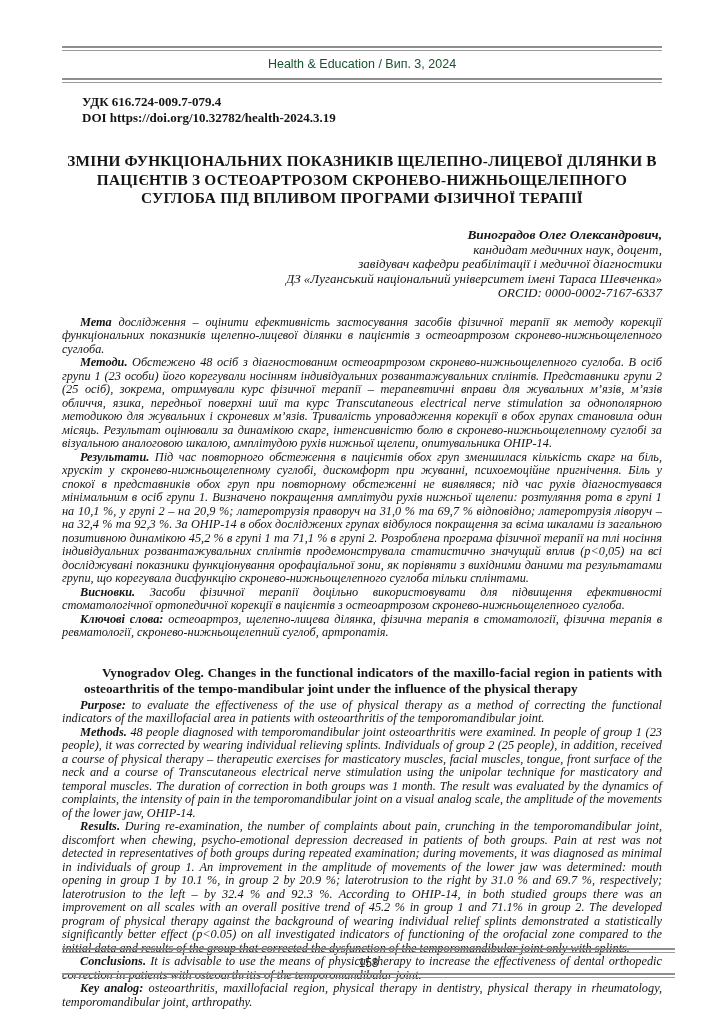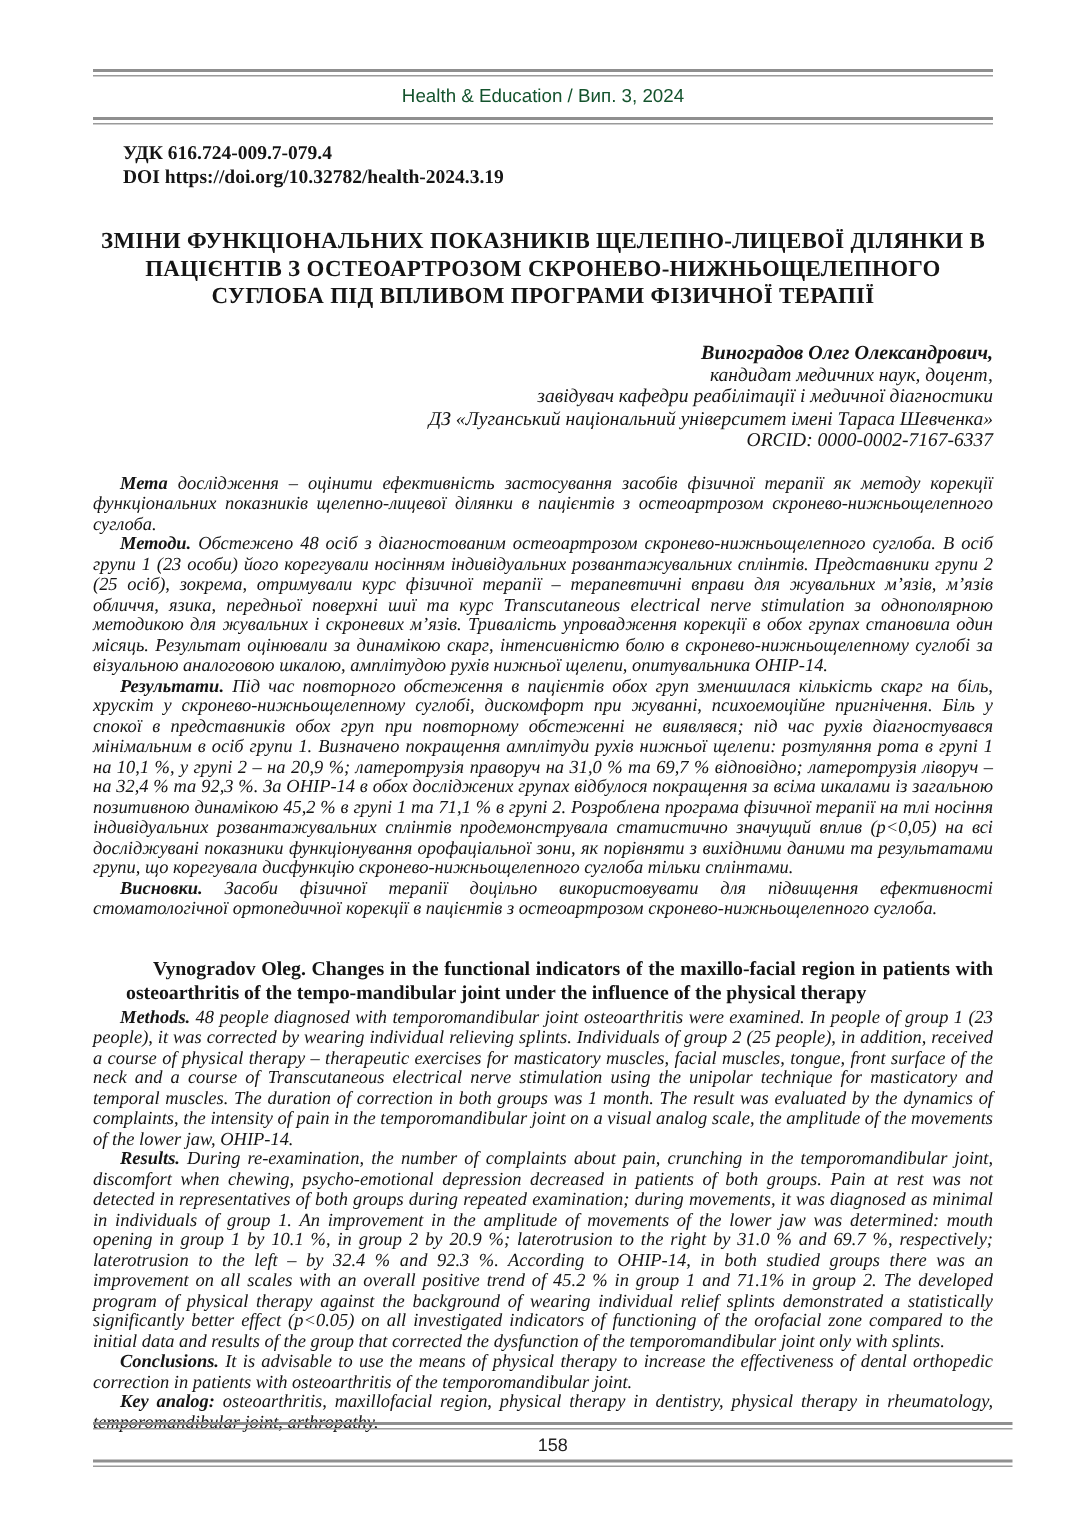--- a/index.html
+++ b/index.html
@@ -121,25 +121,27 @@
     <div>завідувач кафедри реабілітації і медичної діагностики</div>
     <div>ДЗ «Луганський національний університет імені Тараса Шевченка»</div>
     <div>ORCID: 0000-0002-7167-6337</div>
   </div>
 
   <section class="abstract">
     <p><span class="lead">Мета</span><span> дослідження – оцінити ефективність застосування засобів фізичної терапії як методу корекції функціональних показників щелепно-лицевої ділянки в пацієнтів з остеоартрозом скронево-нижньощелепного суглоба.</span></p>
     <p><span class="lead">Методи.</span><span> Обстежено 48 осіб з діагностованим остеоартрозом скронево-нижньощелепного суглоба. В осіб групи 1 (23 особи) його корегували носінням індивідуальних розвантажувальних сплінтів. Представники групи 2 (25 осіб), зокрема, отримували курс фізичної терапії – терапевтичні вправи для жувальних м’язів, м’язів обличчя, язика, передньої поверхні шиї та курс Transcutaneous electrical nerve stimulation за однополярною методикою для жувальних і скроневих м’язів. Тривалість упровадження корекції в обох групах становила один місяць. Результат оцінювали за динамікою скарг, інтенсивністю болю в скронево-нижньощелепному суглобі за візуальною аналоговою шкалою, амплітудою рухів нижньої щелепи, опитувальника OHIP-14.</span></p>
     <p><span class="lead">Результати.</span><span> Під час повторного обстеження в пацієнтів обох груп зменшилася кількість скарг на біль, хрускіт у скронево-нижньощелепному суглобі, дискомфорт при жуванні, психоемоційне пригнічення. Біль у спокої в представників обох груп при повторному обстеженні не виявлявся; під час рухів діагностувався мінімальним в осіб групи 1. Визначено покращення амплітуди рухів нижньої щелепи: розтуляння рота в групі 1 на 10,1 %, у групі 2 – на 20,9 %; латеротрузія праворуч на 31,0 % та 69,7 % відповідно; латеротрузія ліворуч – на 32,4 % та 92,3 %. За OHIP-14 в обох досліджених групах відбулося покращення за всіма шкалами із загальною позитивною динамікою 45,2 % в групі 1 та 71,1 % в групі 2. Розроблена програма фізичної терапії на тлі носіння індивідуальних розвантажувальних сплінтів продемонструвала статистично значущий вплив (p&lt;0,05) на всі досліджувані показники функціонування орофаціальної зони, як порівняти з вихідними даними та результатами групи, що корегувала дисфункцію скронево-нижньощелепного суглоба тільки сплінтами.</span></p>
     <p><span class="lead">Висновки.</span><span> Засоби фізичної терапії доцільно використовувати для підвищення ефективності стоматологічної ортопедичної корекції в пацієнтів з остеоартрозом скронево-нижньощелепного суглоба.</span></p>
+    <p><span class="lead">Ключові слова:</span><span> остеоартроз, щелепно-лицева ділянка, фізична терапія в стоматології, фізична терапія в ревматології, скронево-нижньощелепний суглоб, артропатія.</span></p>
   </section>
 
   <div class="en-heading">Vynogradov Oleg. Changes in the functional indicators of the maxillo-facial region in patients with osteoarthritis of the tempo-mandibular joint under the influence of the physical therapy</div>
 
   <section class="abstract-en">
+    <p><span class="lead">Purpose:</span><span> to evaluate the effectiveness of the use of physical therapy as a method of correcting the functional indicators of the maxillofacial area in patients with osteoarthritis of the temporomandibular joint.</span></p>
     <p><span class="lead">Methods.</span><span> 48 people diagnosed with temporomandibular joint osteoarthritis were examined. In people of group 1 (23 people), it was corrected by wearing individual relieving splints. Individuals of group 2 (25 people), in addition, received a course of physical therapy – therapeutic exercises for masticatory muscles, facial muscles, tongue, front surface of the neck and a course of Transcutaneous electrical nerve stimulation using the unipolar technique for masticatory and temporal muscles. The duration of correction in both groups was 1 month. The result was evaluated by the dynamics of complaints, the intensity of pain in the temporomandibular joint on a visual analog scale, the amplitude of the movements of the lower jaw, OHIP-14.</span></p>
     <p><span class="lead">Results.</span><span> During re-examination, the number of complaints about pain, crunching in the temporomandibular joint, discomfort when chewing, psycho-emotional depression decreased in patients of both groups. Pain at rest was not detected in representatives of both groups during repeated examination; during movements, it was diagnosed as minimal in individuals of group 1. An improvement in the amplitude of movements of the lower jaw was determined: mouth opening in group 1 by 10.1 %, in group 2 by 20.9 %; laterotrusion to the right by 31.0 % and 69.7 %, respectively; laterotrusion to the left – by 32.4 % and 92.3 %. According to OHIP-14, in both studied groups there was an improvement on all scales with an overall positive trend of 45.2 % in group 1 and 71.1% in group 2. The developed program of physical therapy against the background of wearing individual relief splints demonstrated a statistically significantly better effect (p&lt;0.05) on all investigated indicators of functioning of the orofacial zone compared to the initial data and results of the group that corrected the dysfunction of the temporomandibular joint only with splints.</span></p>
     <p><span class="lead">Conclusions.</span><span> It is advisable to use the means of physical therapy to increase the effectiveness of dental orthopedic correction in patients with osteoarthritis of the temporomandibular joint.</span></p>
     <p><span class="lead">Key analog:</span><span> osteoarthritis, maxillofacial region, physical therapy in dentistry, physical therapy in rheumatology, temporomandibular joint, arthropathy.</span></p>
   </section>
 
 </div>
 
 <footer class="page-footer">
   <div class="double-rule"></div>

